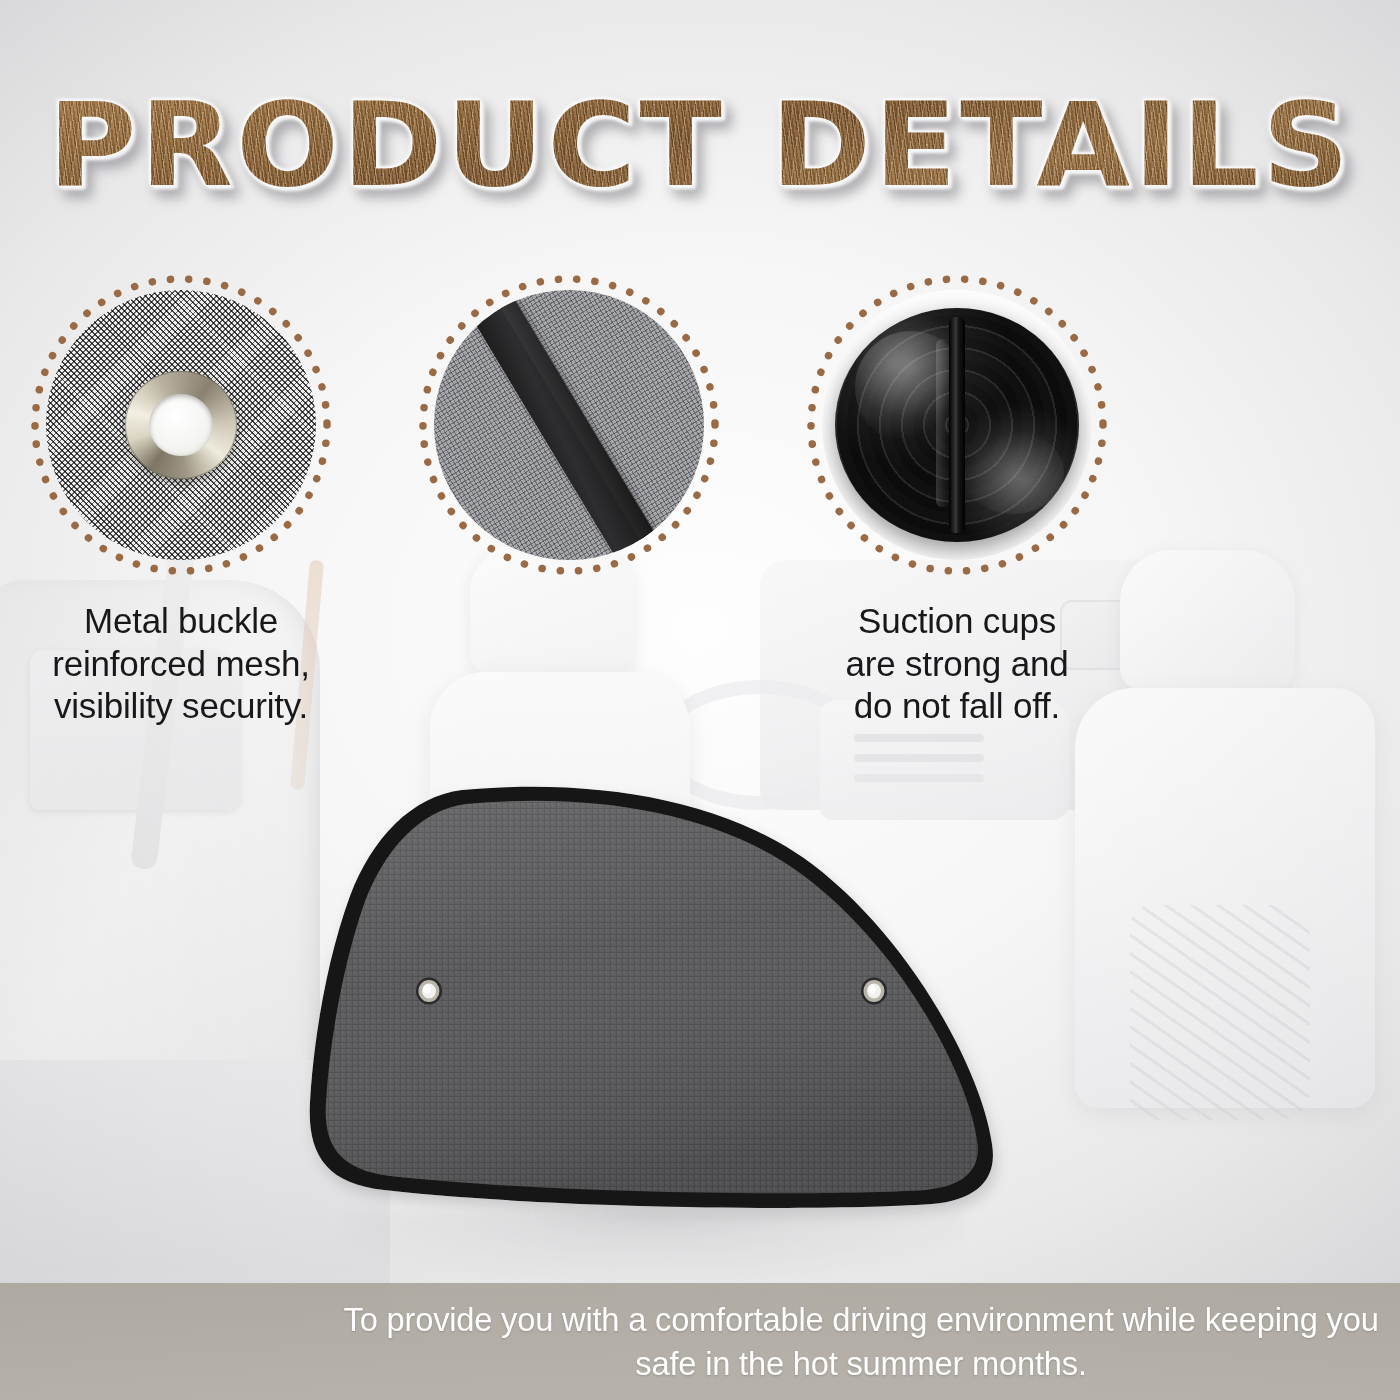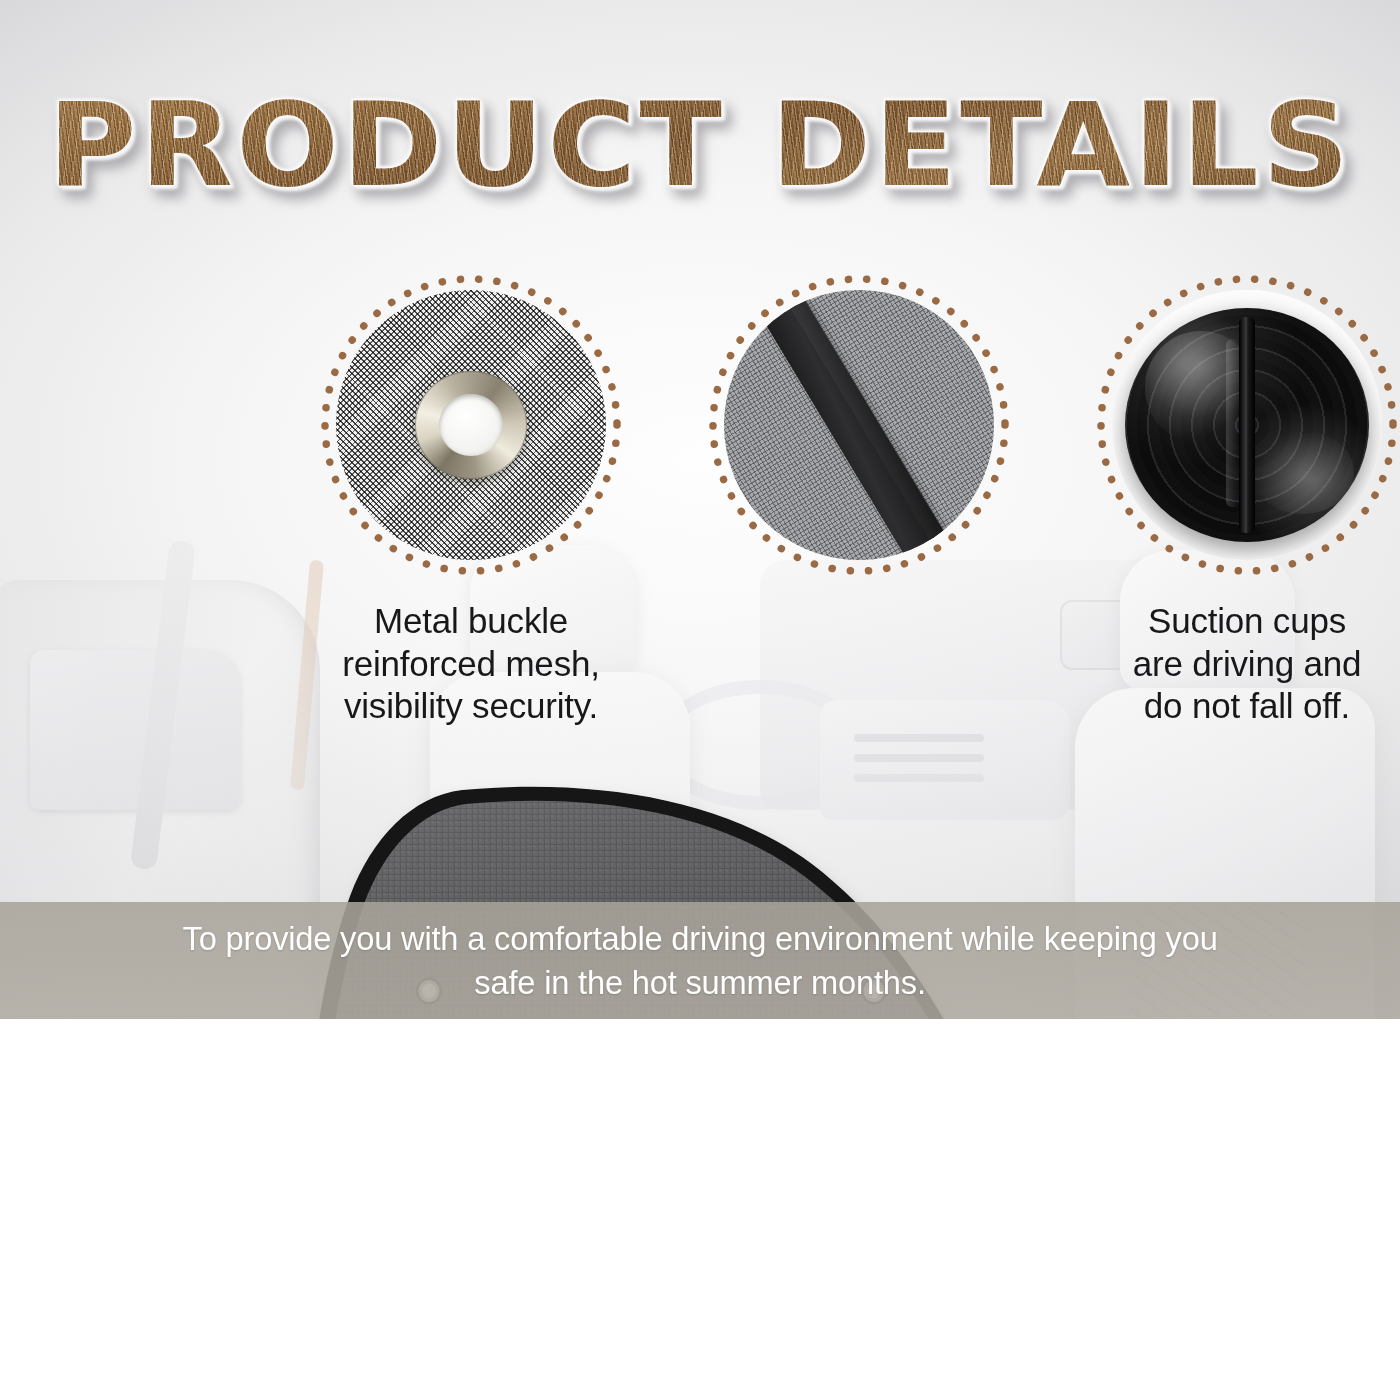--- a/index.html
+++ b/index.html
@@ -7,21 +7,21 @@
   html, body {
     width: 1400px;
     height: 1400px;
     overflow: hidden;
     font-family: "Liberation Sans", sans-serif;
   }
 
   #page {
     position: relative;
     width: 1400px;
-    height: 1019px;
+    height: 1400px;
     background:
       radial-gradient(ellipse 85% 70% at 50% 45%, #fefefe 0%, #f6f6f6 38%, #e9e9ea 66%, #d8d8da 88%, #cfcfd2 100%);
     overflow: hidden;
   }
 
   
   #bg-photo {
     position: absolute;
     inset: 0;
     opacity: 0.5;
@@ -164,22 +164,23 @@
       drop-shadow(-1px -1px 0px #ffffff)
       drop-shadow(2px 2px 0px #e8e8ea)
       drop-shadow(5px 7px 5px rgba(120,120,125,.55));
   }
 
   
   #features {
     position: absolute;
     top: 272px; left: 0; right: 0;
     display: flex;
-    justify-content: flex-end;
+    justify-content: flex-start;
     gap: 82px;
+    padding-left: 28px;
   }
   .feature { width: 306px; position: relative; }
 
   .circle-outer {
     position: relative;
     width: 306px; height: 306px;
     margin: 0 auto;
   }
   .dot-ring {
     position: absolute; inset: 0;
@@ -343,21 +344,21 @@
   }
 
   
   #banner {
     position: absolute;
     left: 0; right: 0; bottom: 0;
     height: 117px;
     background: linear-gradient(180deg, rgba(168,163,154,.88) 0%, rgba(176,171,162,.86) 100%);
     display: flex;
     align-items: center;
-    justify-content: center;
+    justify-content: flex-end;
   }
   #banner-text {
     font-family: "Liberation Sans", sans-serif;
     font-size: 34px;
     line-height: 1.28;
     color: #ffffff;
     text-align: center;
     letter-spacing: -0.2px;
     transform: scaleX(.96);
     white-space: pre-line;
@@ -428,21 +429,21 @@
         <div class="circle-photo">
           <div class="cup-bg"></div>
           <div class="cup">
             <div class="cup-gloss"></div>
             <div class="cup-gloss2"></div>
             <div class="cup-tab"></div>
           </div>
         </div>
       </div>
       <div class="caption">Suction cups
-are driving and
+are strong and
 do not fall off.</div>
     </div>
 
   </div>
 
   <div id="hero">
     <svg id="shade-svg" viewBox="0 0 712 450">
       <defs>
         <pattern id="meshpat" width="6" height="6" patternUnits="userSpaceOnUse">
           <rect width="6" height="6" fill="#5b5b5d"></rect>

